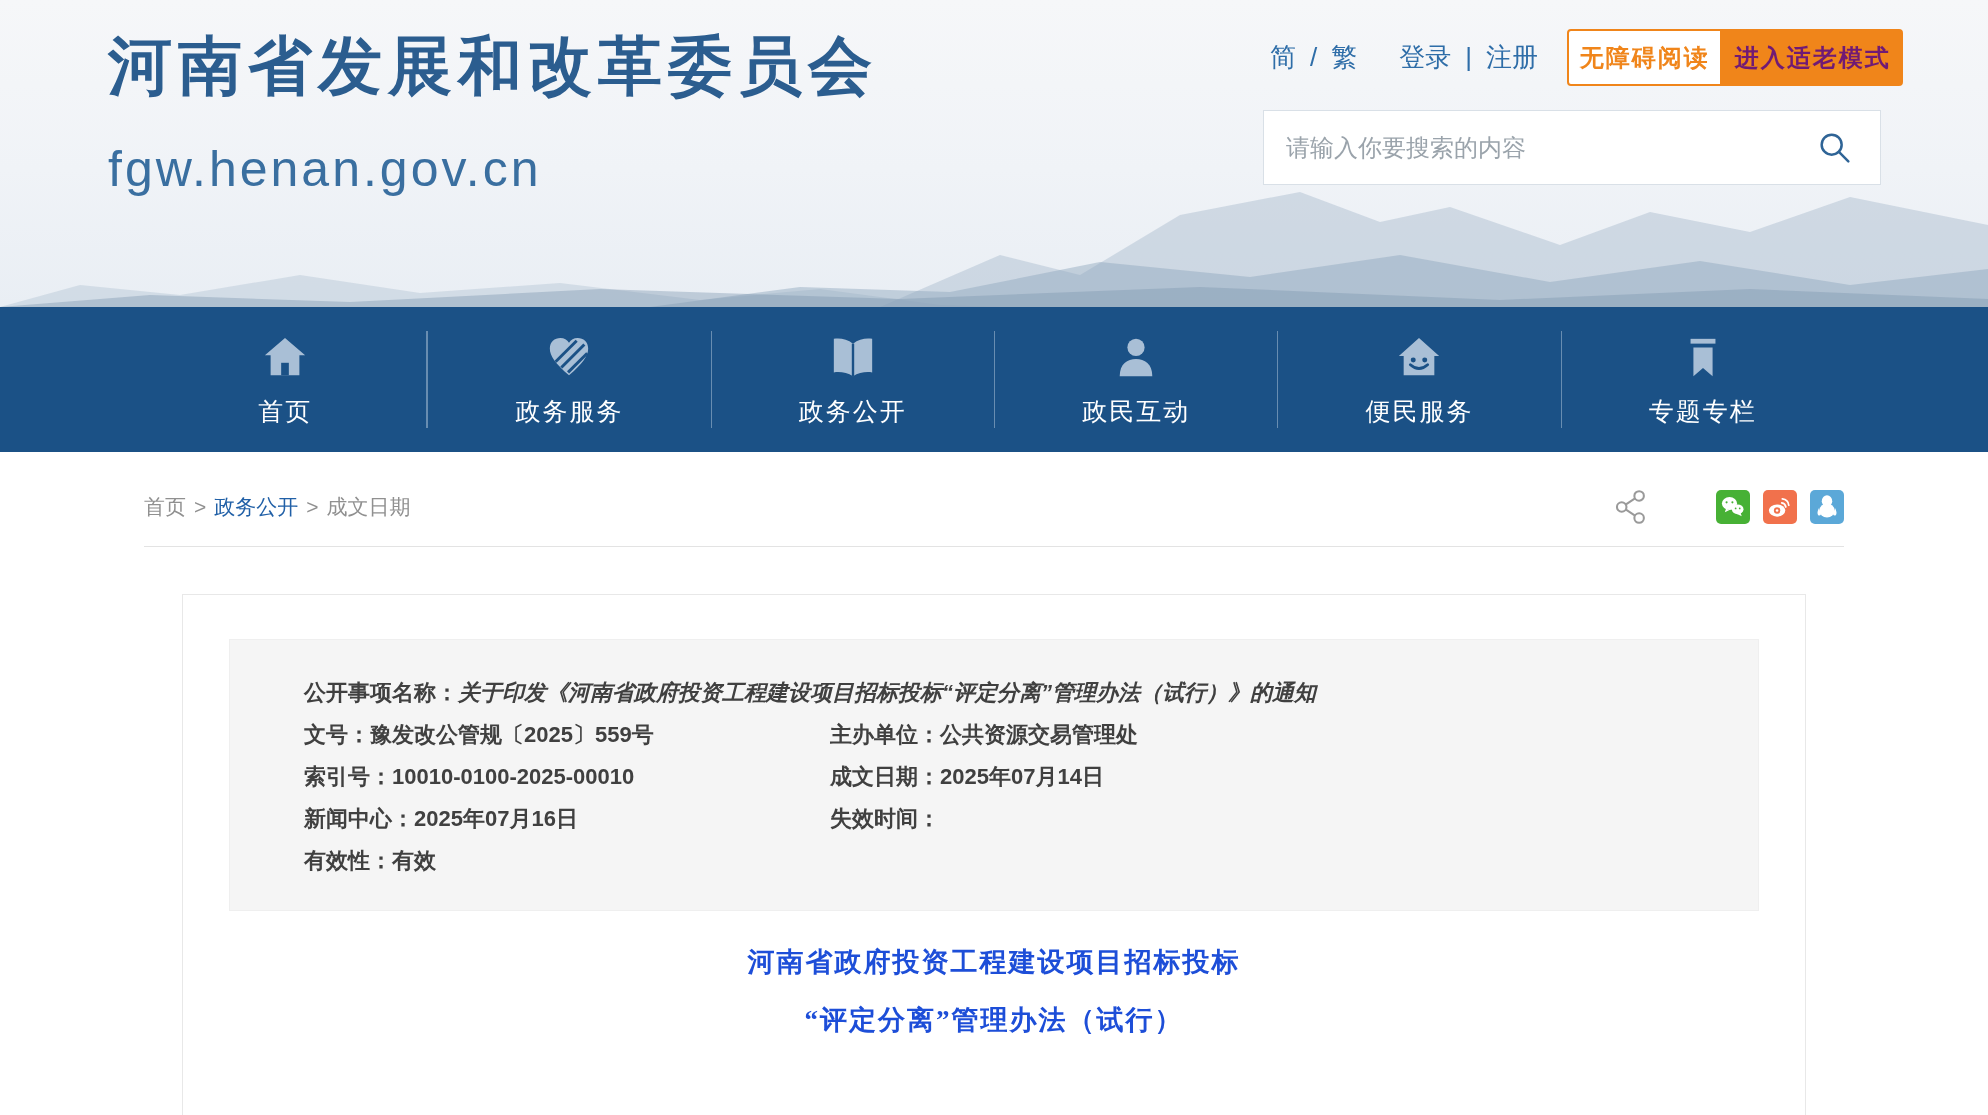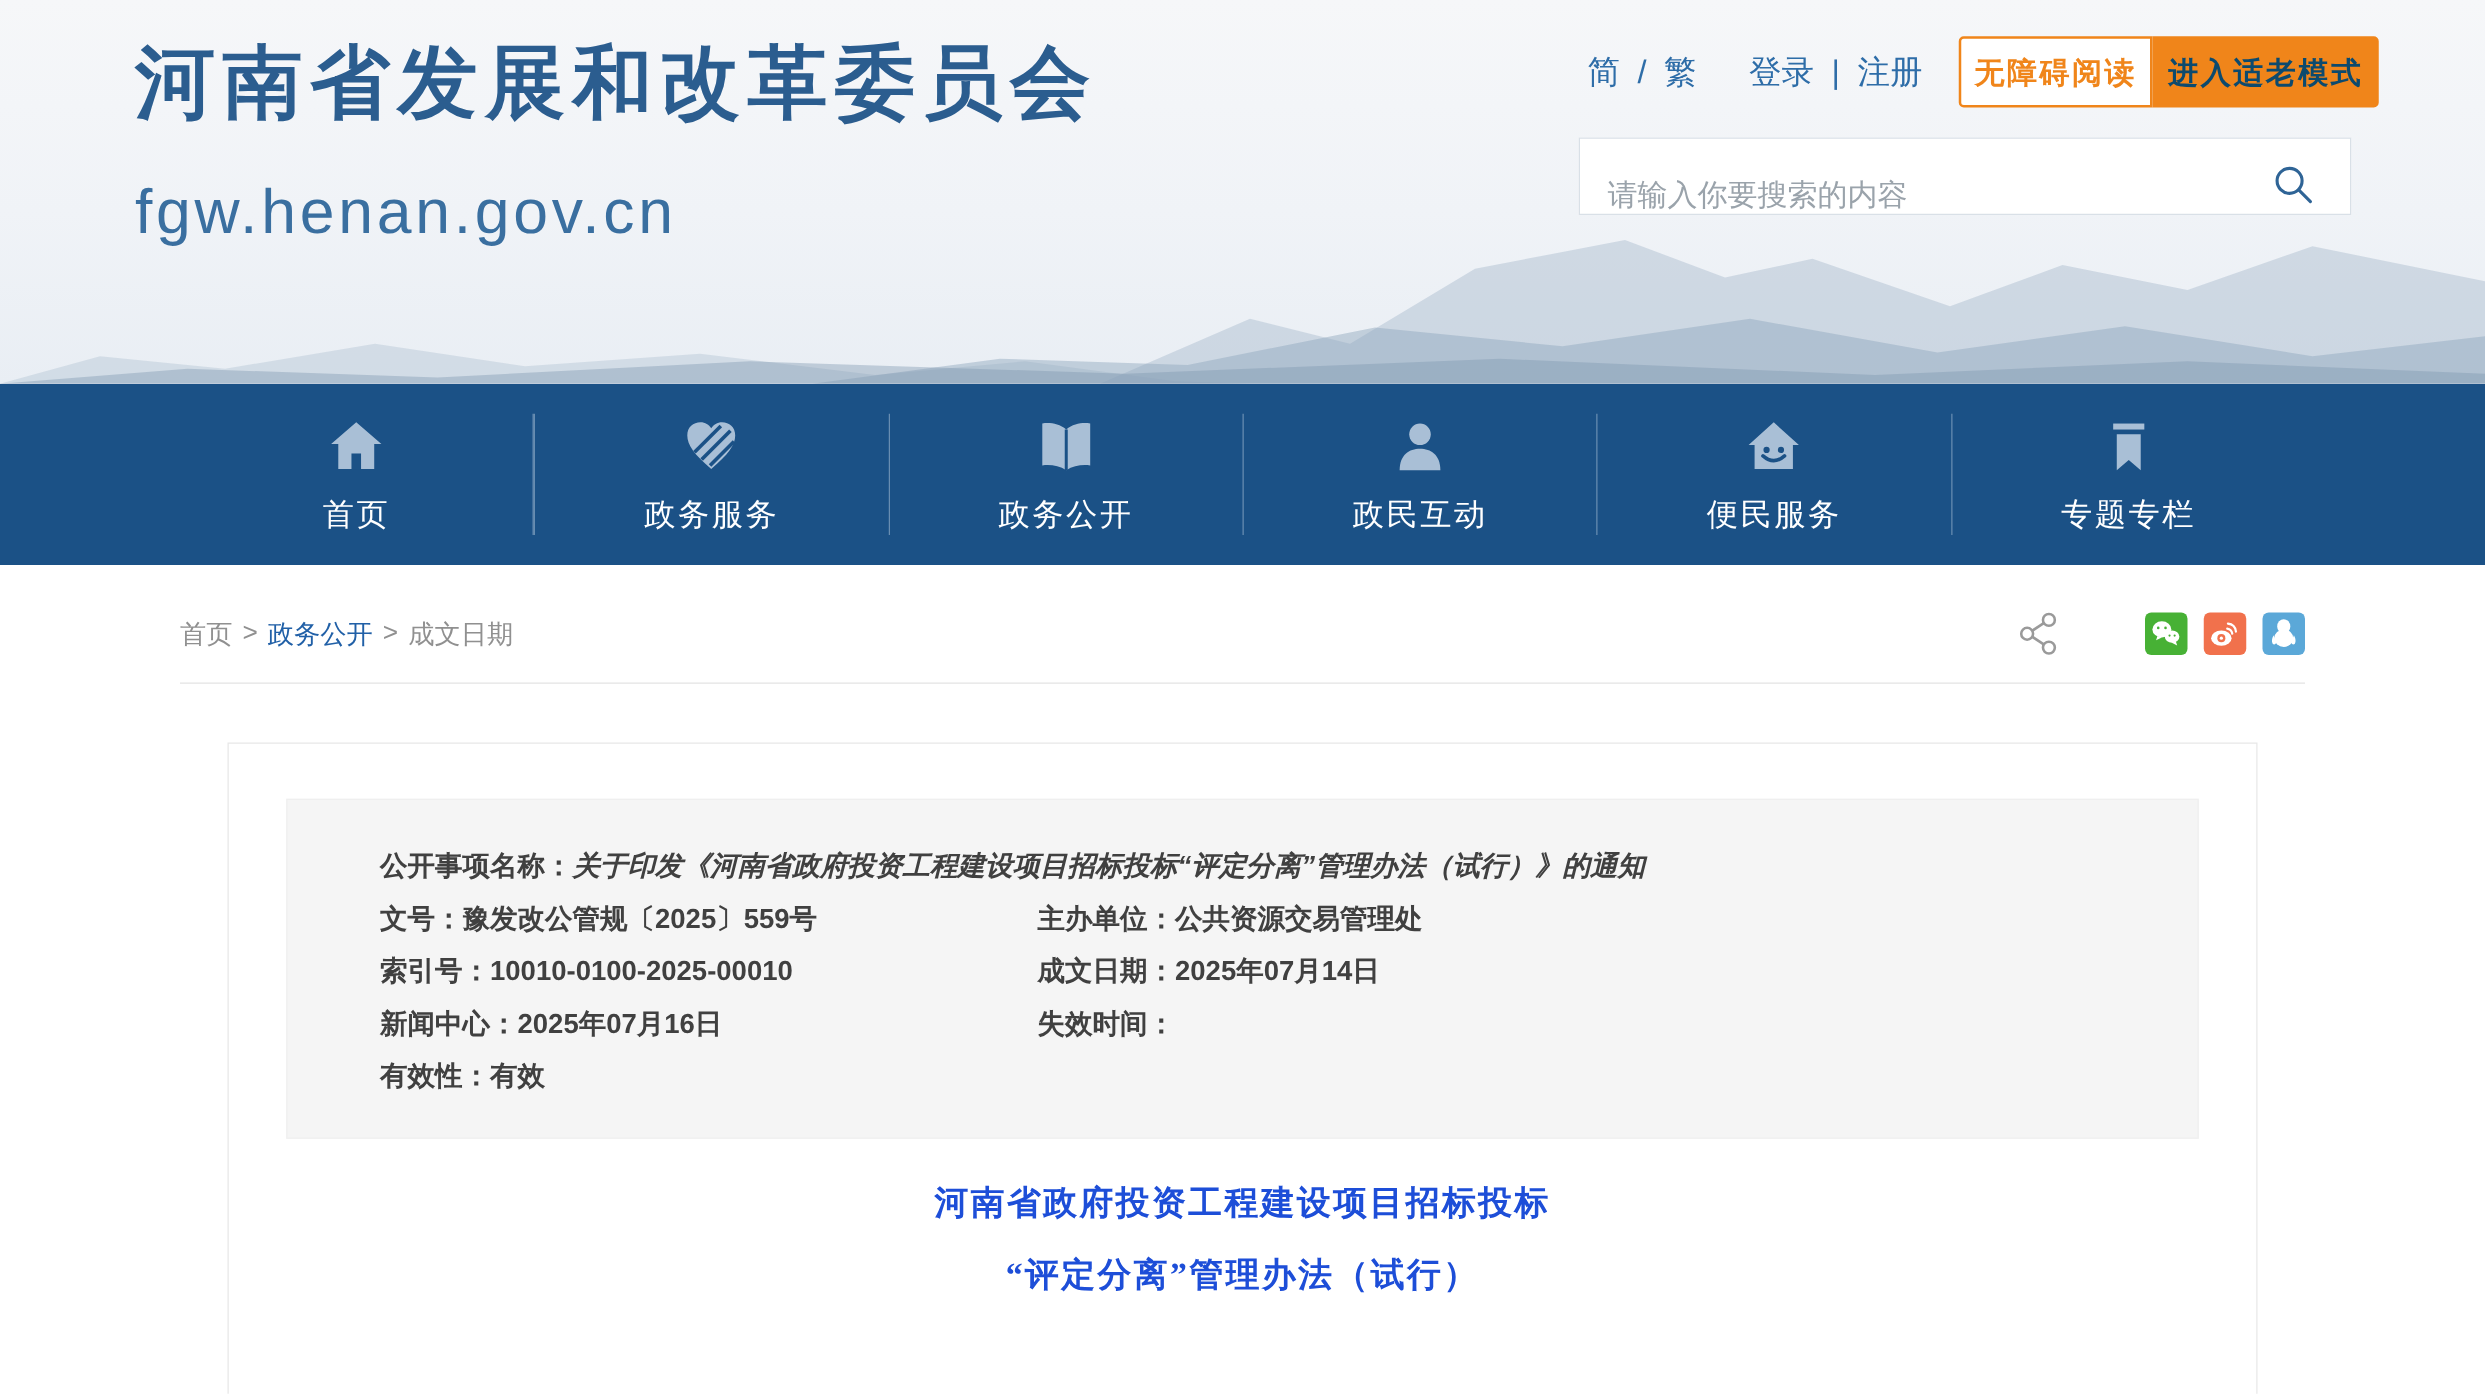--- a/index.html
+++ b/index.html
@@ -16,24 +16,24 @@
   .site-url { margin-top:36px; font-size:50px; color:#3a6fa0; letter-spacing:3px; font-weight:400; }
 
   .header-right { position:absolute; top:29px; right:85px; z-index:2; width:640px; }
   .top-row { display:flex; align-items:center; justify-content:flex-end; height:57px; }
   .top-links { display:flex; align-items:center; font-size:26px; color:#2e6da8; margin-right:22px; white-space:nowrap; }
   .top-links span { margin:0 7px; cursor:pointer; }
   .top-links .sep { color:#2e6da8; cursor:default; }
   .btn { height:57px; display:flex; align-items:center; justify-content:center;
     font-size:24px; font-weight:bold; cursor:pointer; letter-spacing:2px; }
   .btn-access { width:171px; background:#fff; color:#f0851a; border:2px solid #f0851a; border-radius:4px 0 0 4px; }
-  .btn-elder  { width:199px; background:#f0851a; color:#0c4a6e; border:2px solid #f0851a; border-radius:0 4px 4px 0; }
-
-  .search-box { margin-top:24px; width:618px; height:62px; background:#fff;
-    border:1px solid #d9e0e7; display:flex; align-items:flex-end; padding:0 22px; }
+  .btn-elder  { width:199px; background:#f0851a; color:#701a75; border:2px solid #f0851a; border-radius:0 4px 4px 0; }
+
+  .search-box { margin-top:24px; width:618px; height:75px; background:#fff;
+    border:1px solid #d9e0e7; display:flex; align-items:center; padding:0 22px; }
   .search-box input { flex:1; border:none; outline:none; font-size:24px; color:#333;
     background:transparent; font-family:"Liberation Sans","DejaVu Sans",sans-serif; }
   .search-box input::placeholder { color:#9aa3ab; }
   .search-btn { width:46px; height:46px; display:flex; align-items:center; justify-content:center; cursor:pointer; }
 
   
   .main-nav { width:100%; height:145px; background:#1b5186; }
   .nav-inner { width:1700px; height:100%; margin:0 auto; display:flex; align-items:stretch; }
   .nav-item { flex:1; display:flex; flex-direction:column; align-items:center; justify-content:center;
     gap:14px; cursor:pointer; padding-top:4px; }

